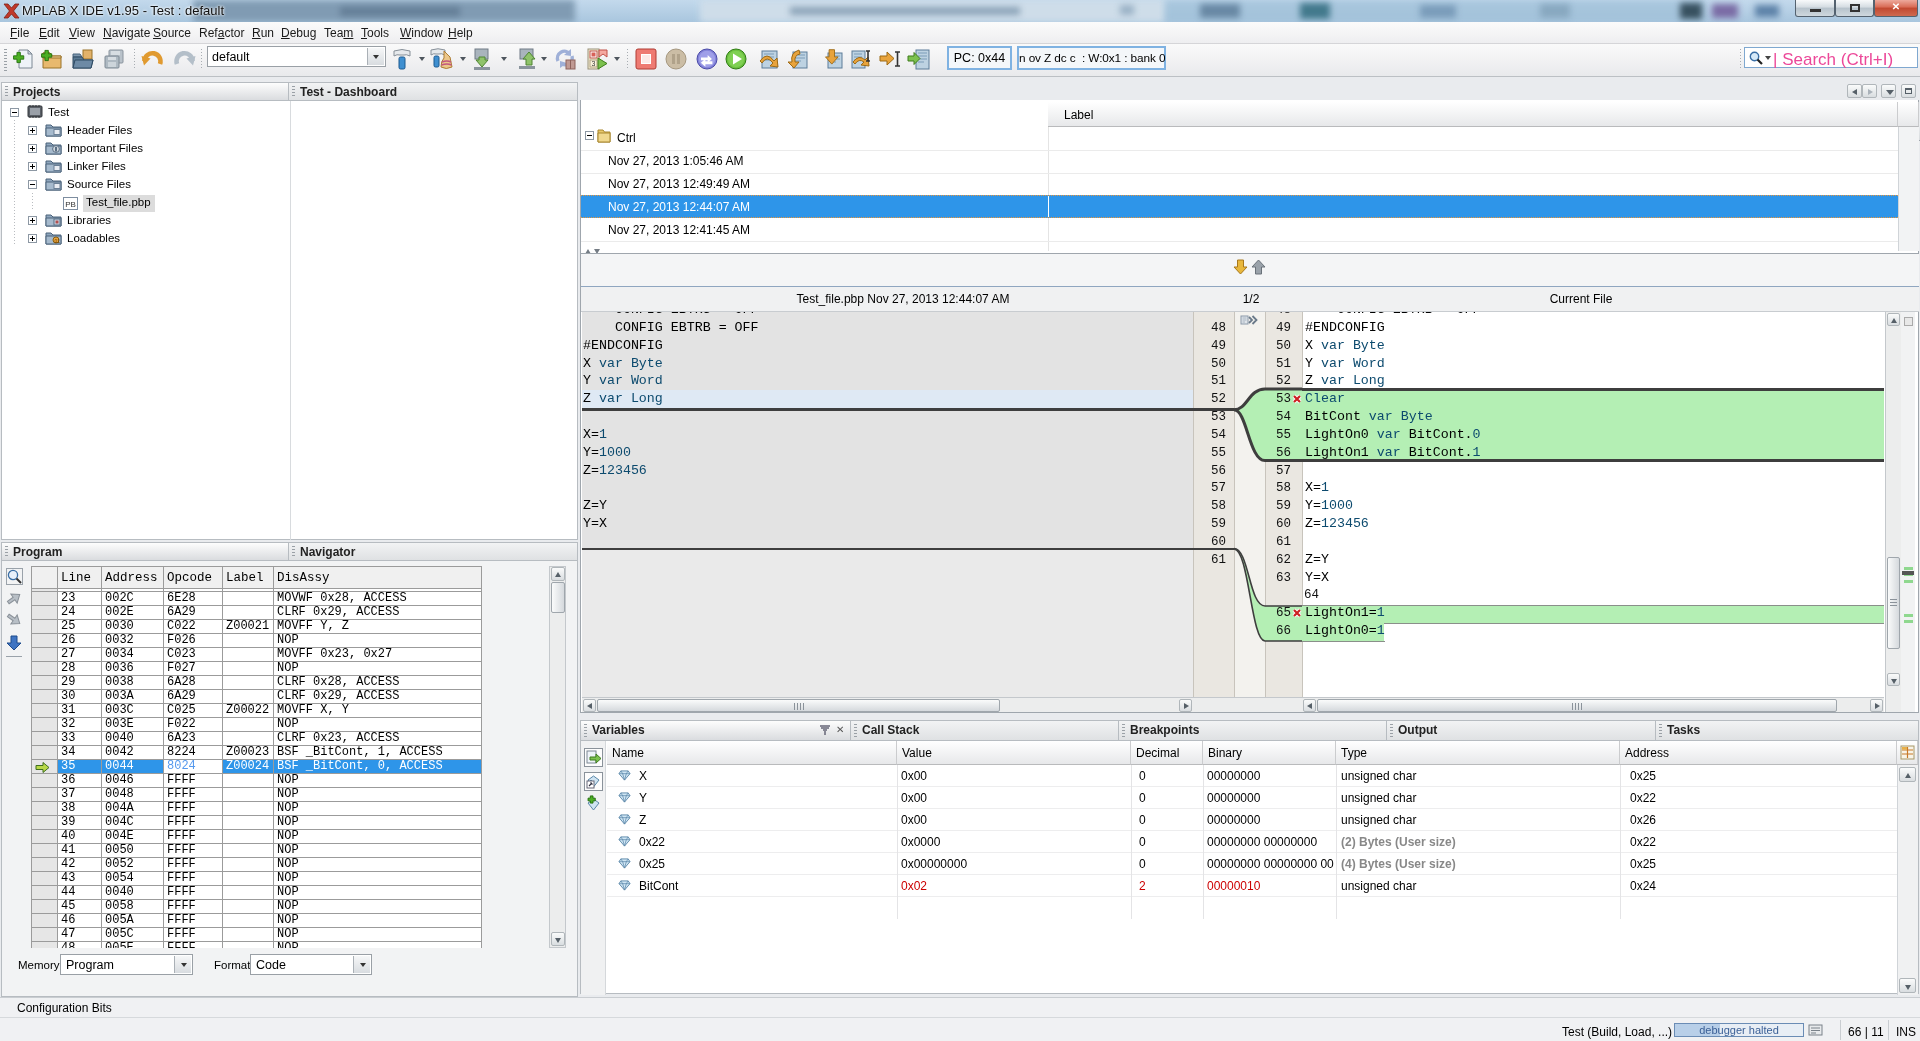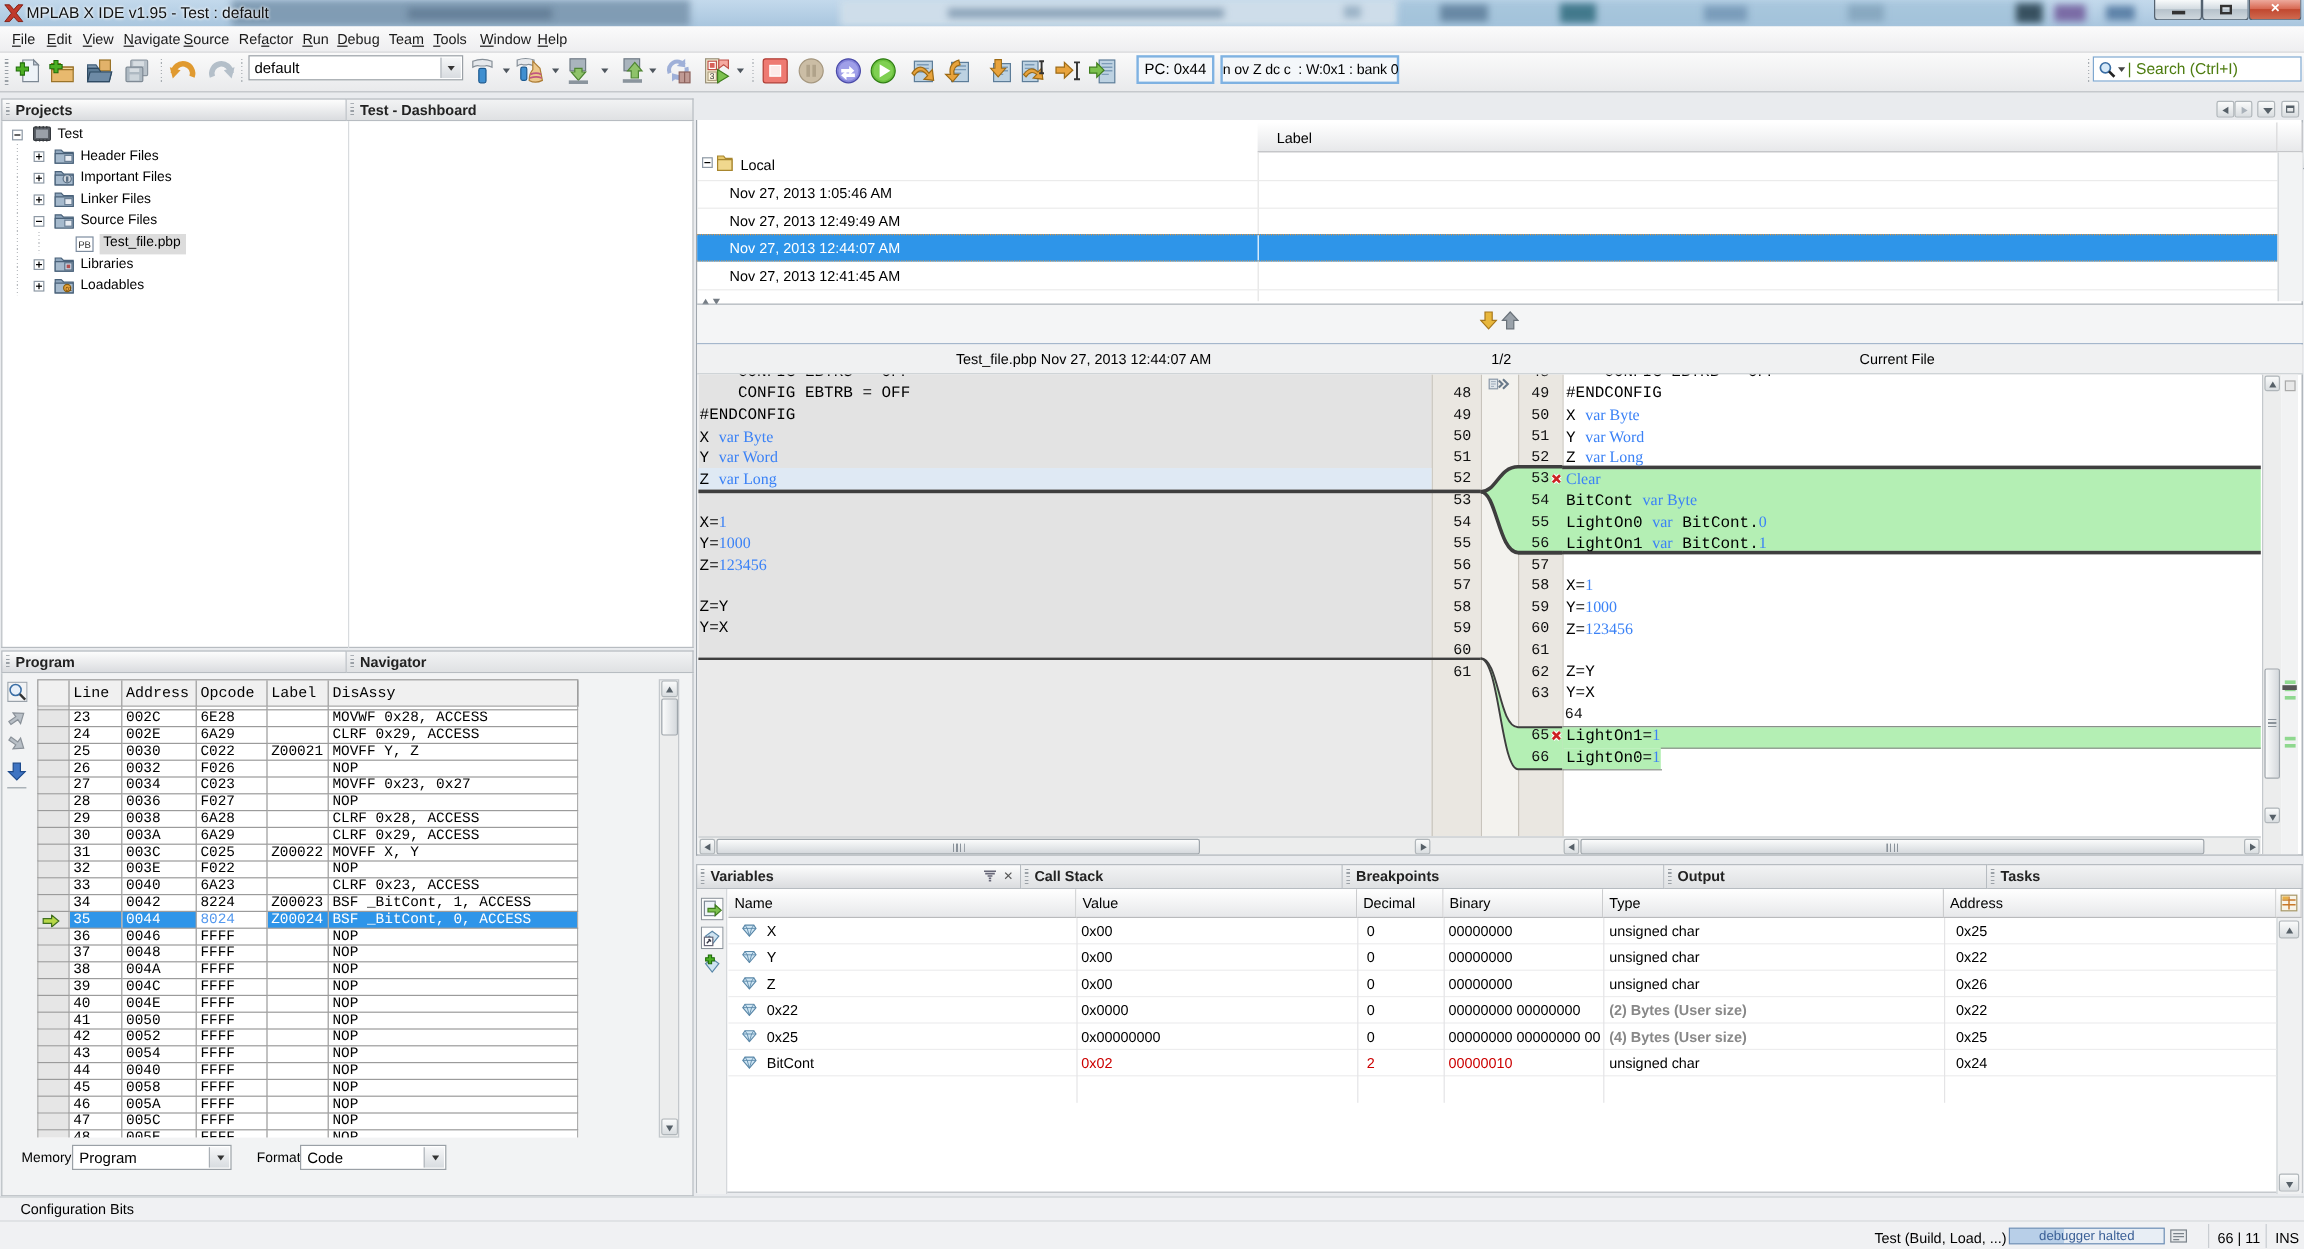--- a/index.html
+++ b/index.html
@@ -1,18 +1,18 @@
 <!DOCTYPE html>
 <html><head><meta charset="utf-8">
 <style>
 *{margin:0;padding:0;box-sizing:border-box;}
 html,body{width:1920px;height:1041px;overflow:hidden;}
 body{font-family:"Liberation Sans",sans-serif;background:#e9ebee;position:relative;font-size:12px;color:#000;}
 .ab{position:absolute;}
-.b{color:#3b82f6;font-family:Liberation Serif, serif;}
+.b{color:#0c4a6e;}
 
 #title{left:0;top:0;width:1920px;height:22px;background:linear-gradient(#c3d9ec,#a9c6de);overflow:hidden;}
 #title .blob{position:absolute;filter:blur(3px);}
 #ttext{left:22px;top:3px;font-size:13px;color:#111;text-shadow:0 0 3px #fff,0 0 3px #fff;}
 .winbtn{position:absolute;top:0;height:17px;border:1px solid #54626f;border-top:none;border-radius:0 0 3px 3px;background:linear-gradient(#f8fafb,#d4dce2 45%,#b6c2cb 50%,#cfd8de);}
 .winbtn span{position:absolute;left:0;right:0;top:1px;text-align:center;font-size:10px;color:#333;font-weight:bold;}
 
 #menubar{left:0;top:22px;width:1920px;height:22px;background:linear-gradient(#fbfbfb,#eeeef0);border-bottom:1px solid #d5d5d8;}
 #menubar span.mi{position:absolute;top:4px;font-size:12px;color:#1a1a1a;}
 #menubar u{text-decoration:underline;}
@@ -258,21 +258,21 @@
     <span class="btn"></span>
   </div>
 <div class="pcbox" style="left:947px;width:65px;line-height:20px;">PC: 0x44</div>
 <div class="pcbox" style="left:1017px;width:149px;line-height:20px;font-size:11.8px;white-space:nowrap;letter-spacing:-0.1px;">n ov Z dc c&nbsp; : W:0x1 : bank 0</div>
 <div id="search" class="ab">
 <svg style="position:absolute;left:3px;top:2px" width="16" height="16" viewBox="0 0 16 16">
       <circle cx="6.5" cy="6.5" r="4.2" fill="#d6e9f8" stroke="#3a6ea5" stroke-width="1.4"></circle>
       <path d="M9.5 9.5 L14 14" stroke="#222" stroke-width="2.2"></path>
     </svg>
 <span style="position:absolute;left:20px;top:8px;border-left:3px solid transparent;border-right:3px solid transparent;border-top:4px solid #444;width:0;height:0"></span>
-<span style="position:absolute;left:28px;top:2px;color:#4d7c0f;font-size:13px">| Search (Ctrl+I)</span>
+<span style="position:absolute;left:28px;top:2px;color:#ec4899;font-size:17px">| Search (Ctrl+I)</span>
 </div>
 
 <div class="sbtn" style="z-index:5;left:1847px;top:84px;width:15px;height:14px">
     <span class="tri" style="left:4px;top:3.5px;border-top:3.5px solid transparent;border-bottom:3.5px solid transparent;border-right:5px solid #566068"></span>
   </div>
 <div class="sbtn" style="z-index:5;left:1862px;top:84px;width:15px;height:14px">
     <span class="tri" style="left:5px;top:3.5px;border-top:3.5px solid transparent;border-bottom:3.5px solid transparent;border-left:5px solid #aab2ba"></span>
   </div>
 <div class="sbtn" style="z-index:5;left:1881px;top:84px;width:15px;height:14px">
     <span class="tri" style="left:3.5px;top:5px;border-left:4px solid transparent;border-right:4px solid transparent;border-top:5px solid #566068"></span>
@@ -680,21 +680,21 @@
     </div>
   <div class="th ab" style="left:1317px;top:2px;width:21px;height:25px;"></div>
 
   <div class="ab" style="left:4px;top:31px;width:9px;height:9px;background:#fff;border:1px solid #8d98a4">
       <i style="position:absolute;left:1px;right:1px;top:3px;height:1px;background:#000"></i>
     </div>
   <svg class="ab" style="left:16px;top:28px" width="16" height="15" viewBox="0 0 16 15">
       <path d="M1 2 L6 2 L7.5 4 L13 4 L13 14 L1 14 Z" fill="#e8c96d" stroke="#a8862e"></path>
       <path d="M1 5 L13 5 L13 14 L1 14 Z" fill="#f0d88e" stroke="#a8862e"></path>
     </svg>
-  <span class="ab" style="left:36px;top:31px;font-size:12px">Local</span>
+  <span class="ab" style="left:36px;top:31px;font-size:12px">Ctrl</span>
   <span class="ab" style="left:27px;top:54px;font-size:12px">Nov 27, 2013 1:05:46 AM</span>
   <span class="ab" style="left:27px;top:77px;font-size:12px">Nov 27, 2013 12:49:49 AM</span>
   <div class="ab" style="left:0;top:95px;width:1317px;height:23px;background:#2e95e9;border-top:1px dotted #e8963c;border-bottom:1px dotted #e8963c;">
     <span style="position:absolute;left:27px;top:4px;color:#fff;font-size:12px">Nov 27, 2013 12:44:07 AM</span>
     <span style="position:absolute;left:467px;top:0;bottom:0;width:1px;background:#fff"></span>
   </div>
   <span class="ab" style="left:27px;top:123px;font-size:12px">Nov 27, 2013 12:41:45 AM</span>
   <span class="ab" style="left:467px;top:27px;width:1px;height:68px;background:#e4e4e4"></span>
   <span class="ab" style="left:467px;top:118px;width:1px;height:33px;background:#e4e4e4"></span>
   <span class="ab" style="left:0;top:50px;width:1317px;height:1px;background:#ebebeb"></span>

